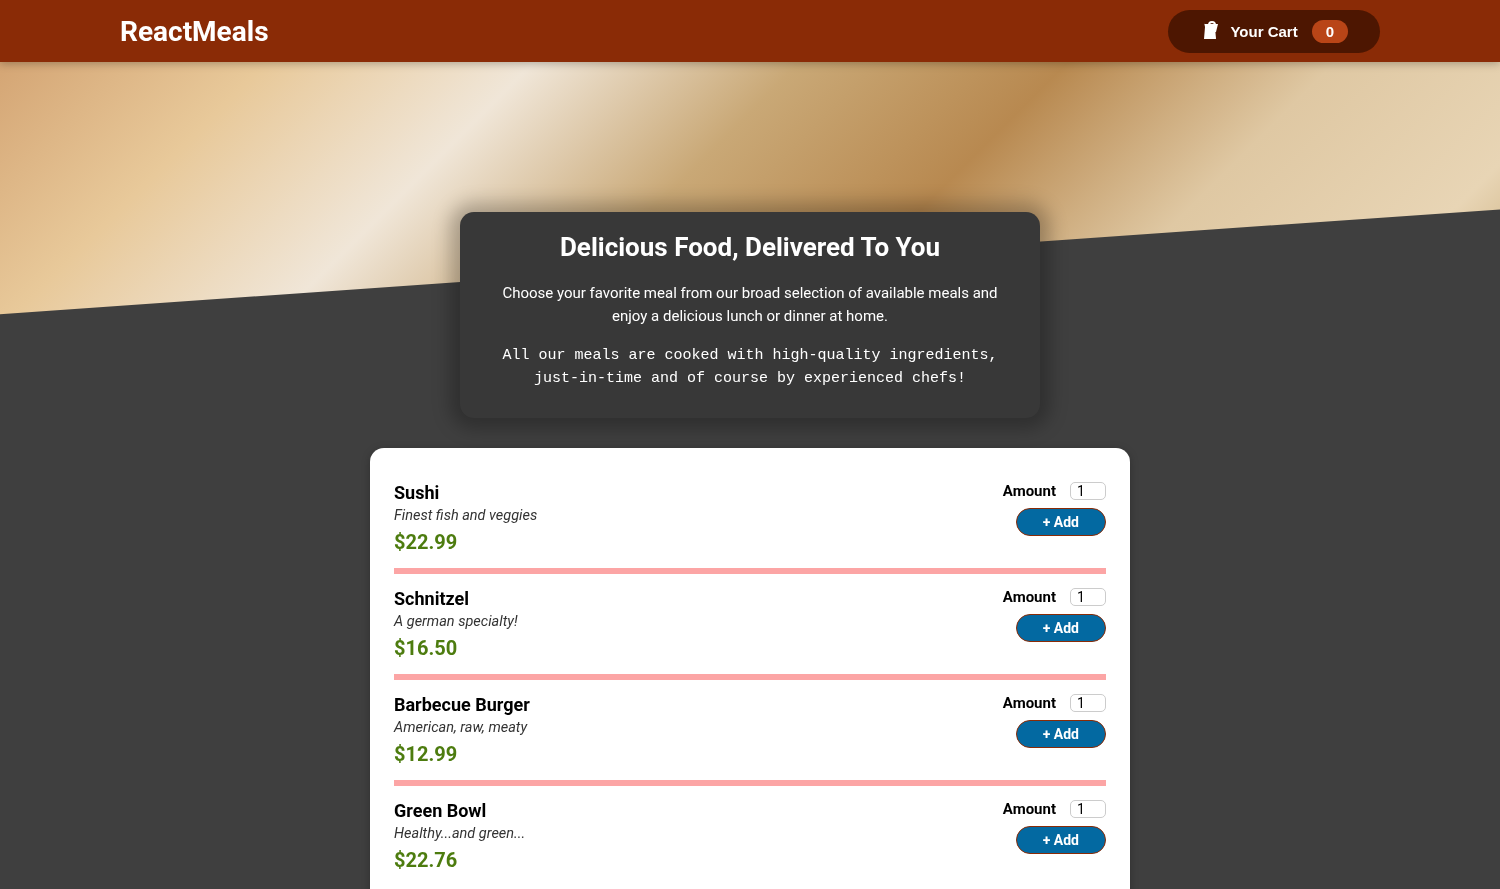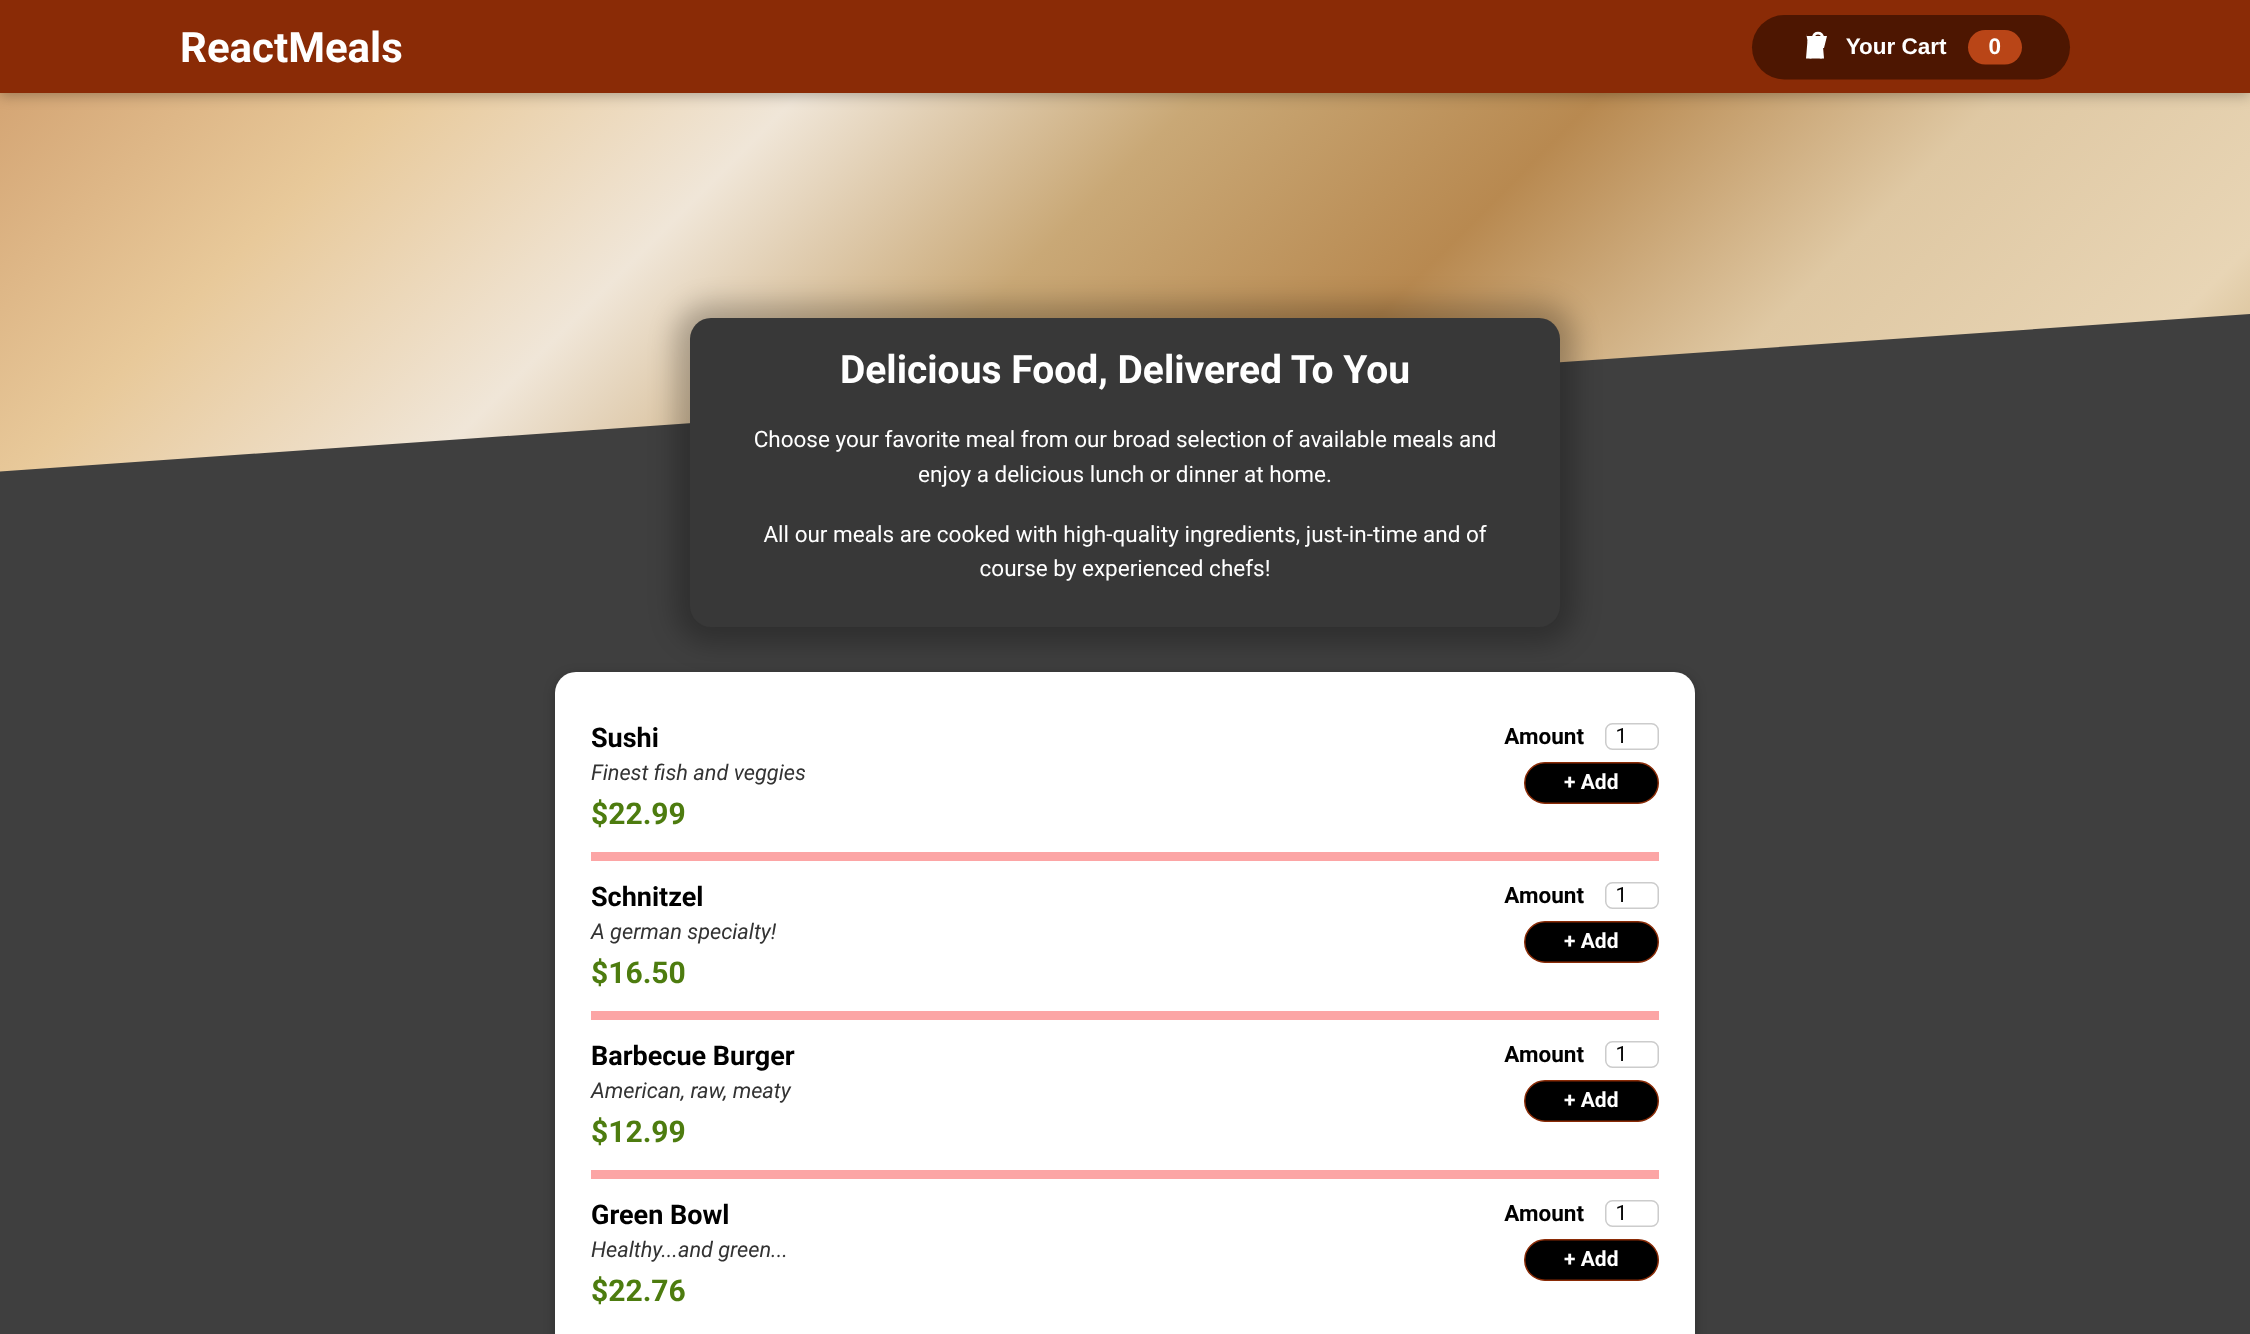--- a/index.html
+++ b/index.html
@@ -105,20 +105,21 @@
     }
 
     .summary p {
       font-size: 15px;
       line-height: 1.5;
       margin-bottom: 18px;
     }
 
     .summary p:last-child {
       margin-bottom: 8px;
+      font-family: Liberation Mono, monospace;
     }
 
     .meals-card {
       padding: 20px 24px;
       border-radius: 14px;
       background-color: white;
       max-width: 760px;
       width: 90%;
       margin: 30px auto;
       box-shadow: 0 2px 8px rgba(0,0,0,0.25);
@@ -179,21 +180,21 @@
       border-radius: 5px;
       border: 1px solid #ccc;
       font: inherit;
       padding-left: 6px;
       font-size: 14px;
     }
 
     .add-button {
       font: inherit;
       cursor: pointer;
-      background-color: #000000;
+      background-color: #0369a1;
       border: 1px solid #8a2b06;
       color: white;
       padding: 5px 26px;
       border-radius: 20px;
       font-weight: bold;
       font-size: 14px;
     }
   </style>
 </head>
 <body>

